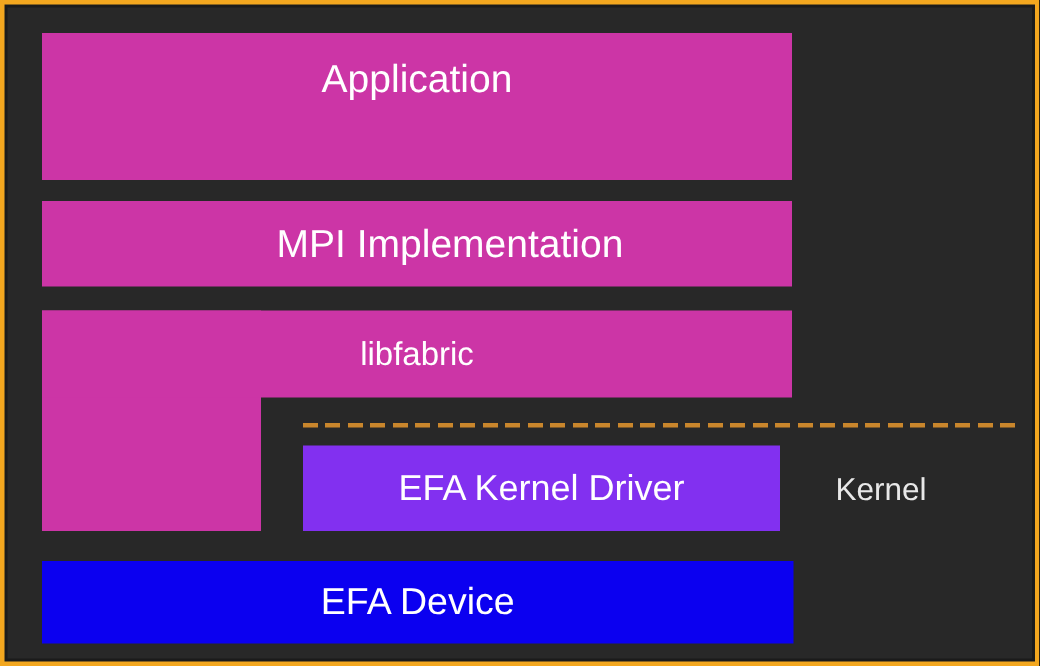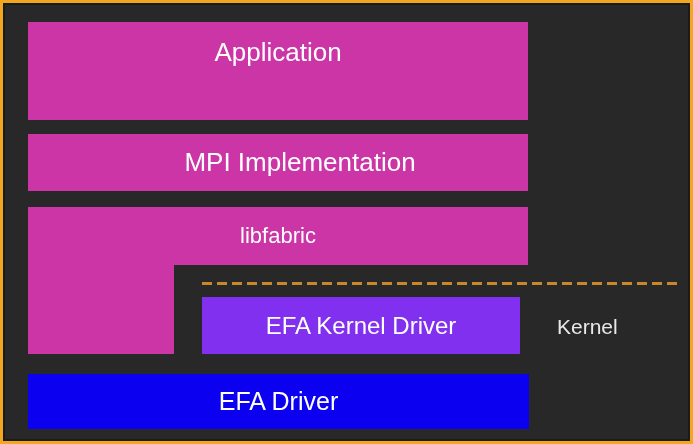--- a/index.html
+++ b/index.html
@@ -69,21 +69,21 @@
     <span class="lbl">libfabric</span>
   </div>
 
   <div class="divider" style="background: repeating-linear-gradient(90deg, rgb(201, 134, 44) 0px, rgb(201, 134, 44) 10px, transparent 10px, transparent 15px);"></div>
 
   <div class="box kernel-driver-box" style="background-color: rgb(130, 48, 240);">
     <span class="lbl">EFA Kernel Driver</span>
   </div>
 
   <div class="box device-box" style="background-color: rgb(11, 0, 240);">
-    <span class="lbl">EFA Driver</span>
+    <span class="lbl">EFA Device</span>
   </div>
 
   <div class="region-label kernel-label">Kernel</div>
 
   <div class="inner-frame"></div>
   <div class="outer-frame" style="border-color: rgb(243, 167, 31);"></div>
 
 </div>
 
 </body></html>

